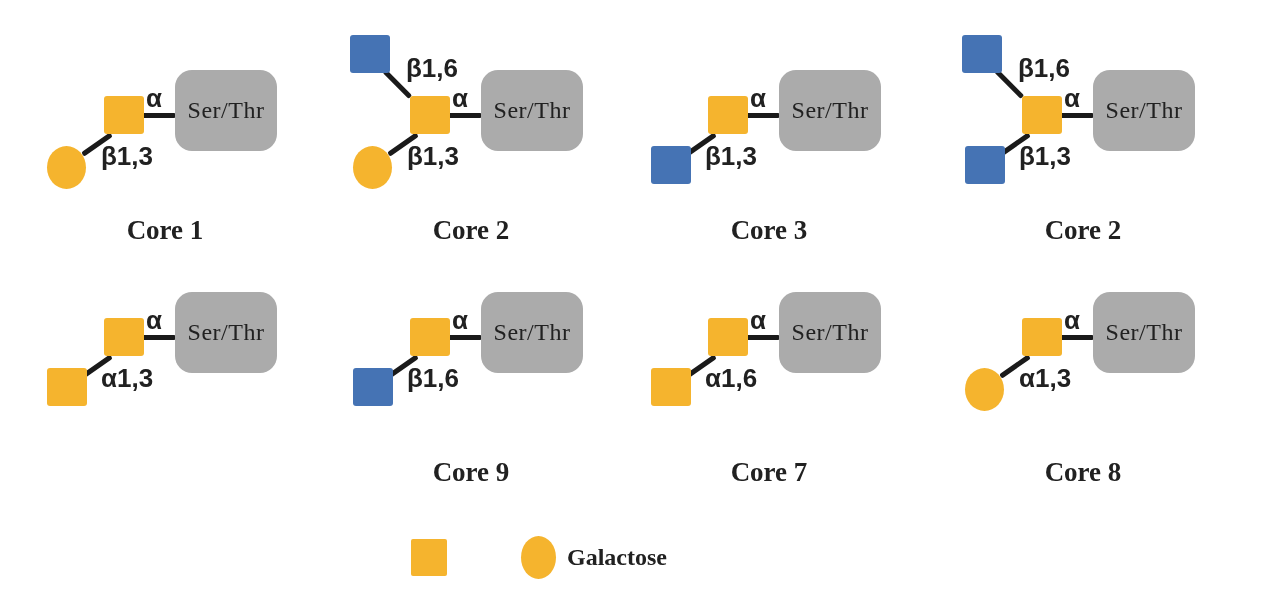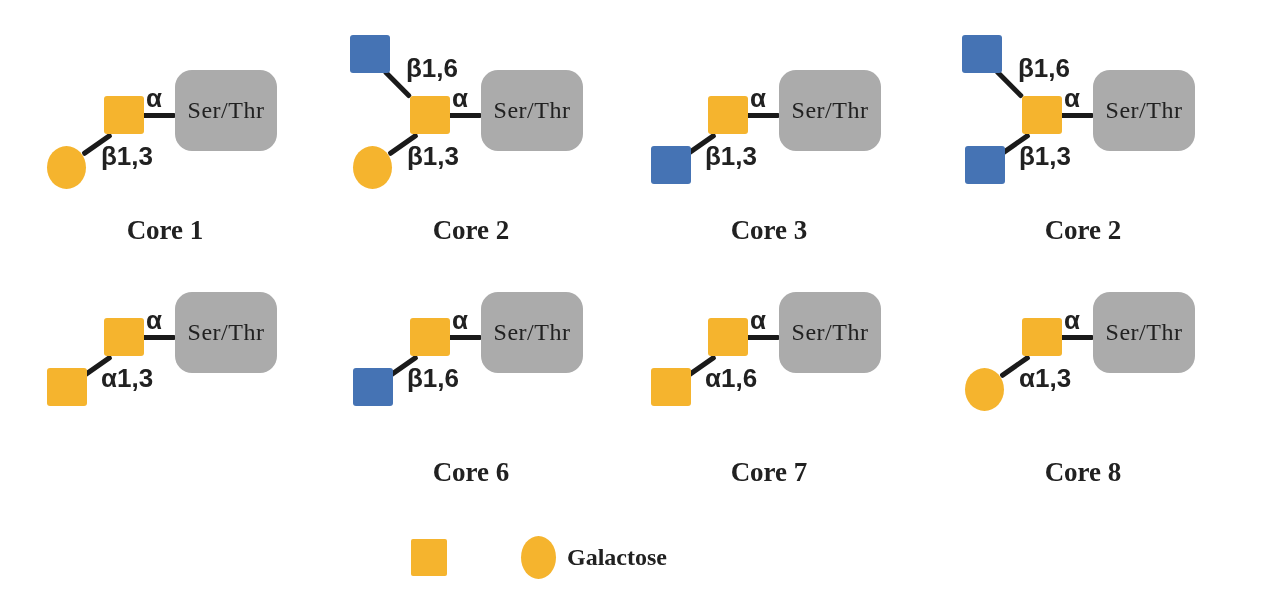--- a/index.html
+++ b/index.html
@@ -145,21 +145,21 @@
     <div class="connector h-line"></div>
 
     <div class="node lower-node shape-square sugar-glcnac"></div>
     <div class="node anchor-node shape-square sugar-galnac"></div>
     <div class="serthr">
         <span>Ser/Thr</span>
       </div>
     <div class="linkage alpha-label">α</div>
 
     <div class="linkage lower-label">β1,6</div>
-    <div class="core-title">Core 6</div>
+    <div class="core-title">Core 9</div>
   </div>
     <div class="core col-3 row-2">
 
     <div class="connector lower-line"></div>
     <div class="connector h-line"></div>
 
     <div class="node lower-node shape-square sugar-galnac"></div>
     <div class="node anchor-node shape-square sugar-galnac"></div>
     <div class="serthr">
         <span>Ser/Thr</span>

